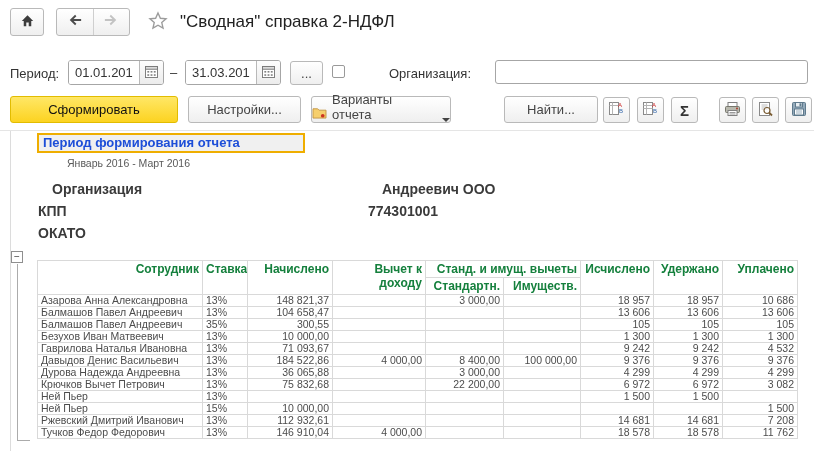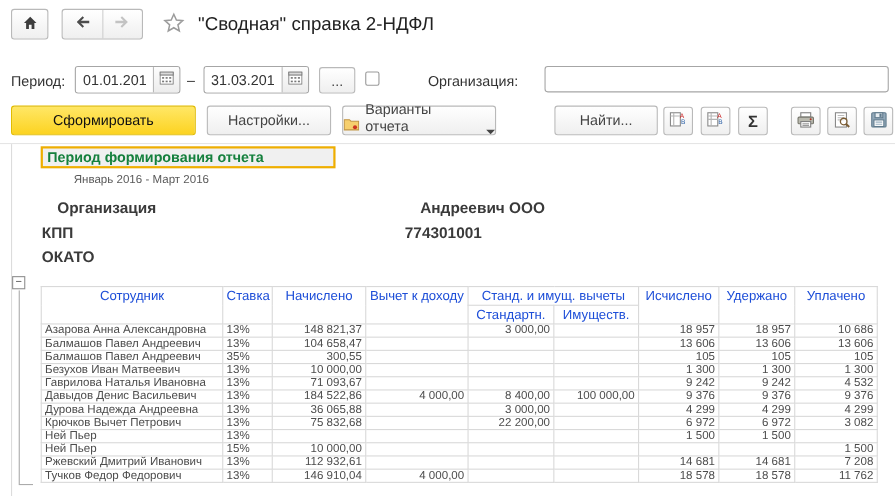--- a/index.html
+++ b/index.html
@@ -60,32 +60,32 @@
     background:#fff; border-top:1px solid #e5e5e5; }
   .left-vline { position:absolute; left:10px; top:0; width:1px; height:321px; background:#dcdcdc; }
   .grp-minus { position:absolute; left:11px; top:120px; width:12px; height:12px;
     border:1px solid #8f8f8f; background:#fff; font-size:10px; line-height:10px;
     text-align:center; color:#444; }
   .grp-vline { position:absolute; left:17px; top:133px; width:1px; height:176px; background:#ababab; }
   .grp-hline { position:absolute; left:17px; top:309px; width:13px; height:1px; background:#ababab; }
 
   .sel-cell { position:absolute; left:37px; top:2px; width:268px; height:20px;
     background:#f0f0f0; border:2px solid #efae00; font-size:13px; font-weight:bold;
-    color:#15803d; line-height:16px; padding-left:4px; white-space:nowrap; }
+    color:#1d4ed8; line-height:16px; padding-left:4px; white-space:nowrap; }
   .range-text { position:absolute; left:38px; top:26px; font-size:10.5px; color:#5a5a5a;margin-left:29px; }
 
   .orgrow { position:absolute; font-size:14px; font-weight:bold; color:#3a3a3a; white-space:nowrap; }
   .orgrow .val { position:absolute; left:330px; }
   .r-org { left:52px; top:50px; } .r-kpp { left:38px; top:72px; } .r-okato { left:38px; top:94px;text-align:right; }
 
   .report-table { position:absolute; left:37px; top:129px; border-collapse:collapse;
     table-layout:fixed; width:760px; font-size:10.5px; color:#4c4c4c; }
   .report-table th, .report-table td { border:1px solid #d9d9d9; overflow:hidden; white-space:nowrap; }
-  .report-table th { font-weight:normal; text-align:center; font-size:12px;
-    vertical-align:top; padding:1px 3px; color:#1d4ed8; height:17px; line-height:14px; }
+  .report-table th { font-weight:bold; text-align:right; font-size:12px;
+    vertical-align:top; padding:1px 3px; color:#15803d; height:17px; line-height:14px; }
   .report-table th.wrap { white-space:normal; }
   .report-table td { padding:0 3px; height:11px; line-height:11px; }
   .report-table td.num { text-align:right; }
 </style>
 </head>
 <body>
 
 <div id="app">
 
   <div>

